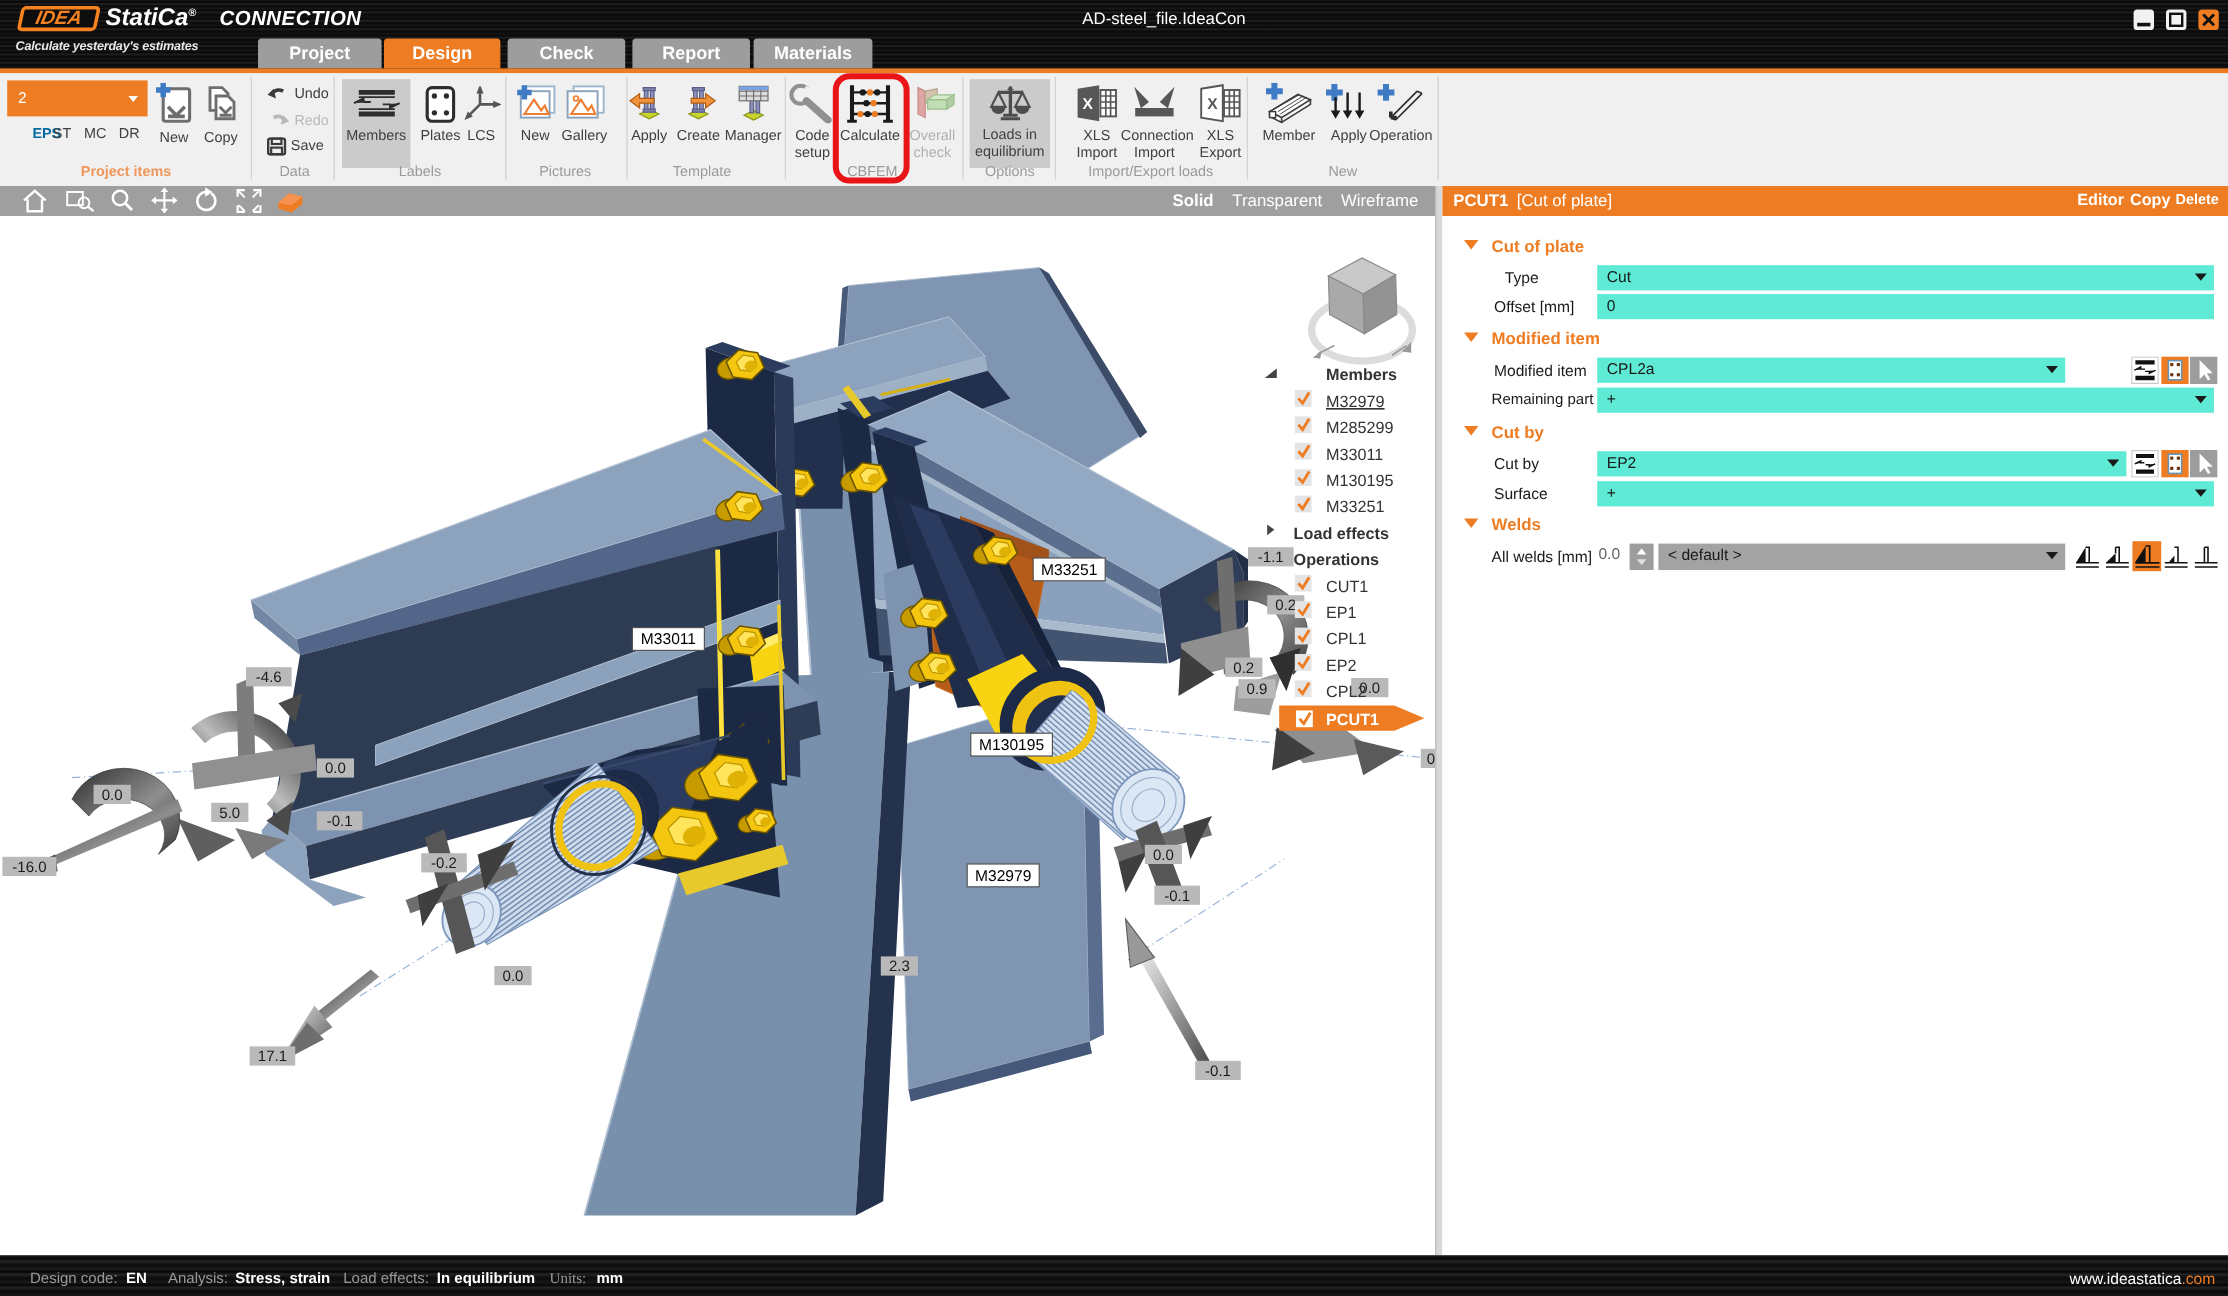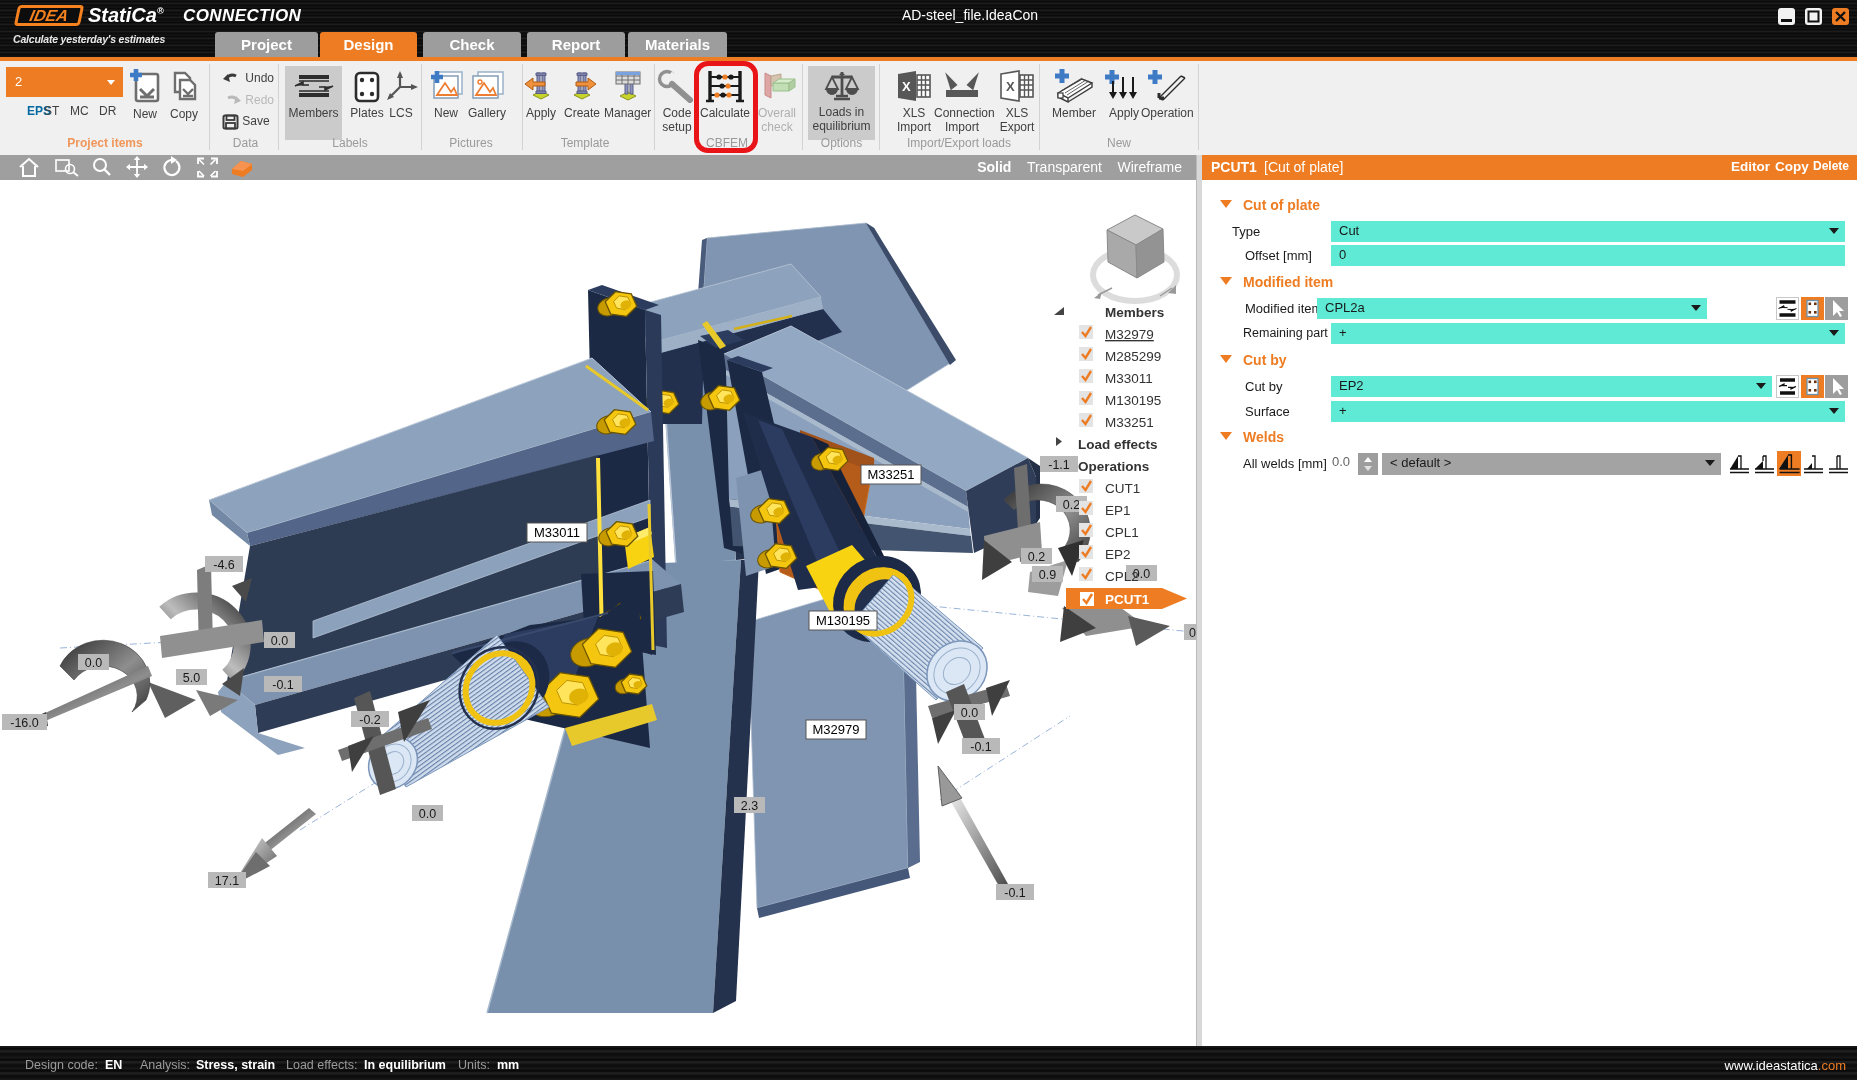--- a/index.html
+++ b/index.html
@@ -648,29 +648,29 @@
   <div id="rphead">
     <span style="position:absolute; left:9px; top:4px; font-weight:bold; font-size:14px;">PCUT1</span>
     <span style="position:absolute; left:62px; top:4px; font-size:14px;">[Cut of plate]</span>
     <span style="position:absolute; left:529px; top:4px; font-weight:bold; font-size:13.5px;">Editor</span>
     <span style="position:absolute; left:573px; top:4px; font-weight:bold; font-size:13.5px;">Copy</span>
     <span style="position:absolute; left:611px; top:4px; font-weight:bold; font-size:12px;">Delete</span>
   </div>
 
   <div class="ptri" style="left:18px; top:45px;"></div>
   <div class="sechead" style="left:41px; top:42px;">Cut of plate</div>
-  <div class="plabel" style="left:30px; top:69px;">Type</div>
+  <div class="plabel" style="left:52px; top:69px;">Type</div>
   <div class="pfield" style="left:129px; top:66px; width:514px; height:21px;">Cut<span class="dd"></span></div>
   <div class="plabel" style="left:43px; top:93px;">Offset [mm]</div>
   <div class="pfield" style="left:129px; top:90px; width:514px; height:21px;">0</div>
 
   <div class="ptri" style="left:18px; top:122px;"></div>
   <div class="sechead" style="left:41px; top:119px;">Modified item</div>
   <div class="plabel" style="left:43px; top:146px;">Modified item</div>
-  <div class="pfield" style="left:115px; top:143px; width:390px; height:21px;">CPL2a<span class="dd"></span></div>
+  <div class="pfield" style="left:129px; top:143px; width:390px; height:21px;">CPL2a<span class="dd"></span></div>
   <svg style="position:absolute; left:574px; top:142px;" width="23" height="23" viewBox="0 0 23 23">
       <rect x="0.5" y="0.5" width="22" height="22" fill="#fff" stroke="#c8c8c8"></rect>
       <path d="M3.5 5 h16 M3.5 18 h16" stroke="#111" stroke-width="3.6"></path>
       <path d="M2.5 11.5 l5.5 -2.8 v1.9 h3.5 M20.5 11.5 l-5.5 2.8 v-1.9 h-3.5" stroke="#111" stroke-width="1" fill="#111"></path>
     </svg>
   <svg style="position:absolute; left:599px; top:142px;" width="23" height="23" viewBox="0 0 23 23">
       <rect x="0" y="0" width="23" height="23" fill="#ee7c22"></rect>
       <rect x="6" y="3.5" width="11" height="16" fill="#fff" stroke="#6a93b0" stroke-width="1.3"></rect>
       <rect x="7.5" y="5.5" width="2.6" height="2.6" fill="#6b3410"></rect>
       <rect x="13" y="5.5" width="2.6" height="2.6" fill="#6b3410"></rect>
@@ -741,16 +741,16 @@
     </svg>
 </div>
 
 <div id="statusbar">
   <span class="sl" style="position:absolute; left:25px; top:12px;">Design code:</span>
   <span class="sv" style="position:absolute; left:105px; top:12px;">EN</span>
   <span class="sl" style="position:absolute; left:140px; top:12px;">Analysis:</span>
   <span class="sv" style="position:absolute; left:196px; top:12px;">Stress, strain</span>
   <span class="sl" style="position:absolute; left:286px; top:12px;">Load effects:</span>
   <span class="sv" style="position:absolute; left:364px; top:12px;">In equilibrium</span>
-  <span class="sl" style="position:absolute; left:458px; top:12px;">Units:</span>
+  <span class="sl" style="position:absolute; left:458px; top:12px;font-family:Liberation Serif, serif;">Units:</span>
   <span class="sv" style="position:absolute; left:497px; top:12px;">mm</span>
   <span style="position:absolute; right:11px; top:12px; font-size:13px;"><span style="color:#fff;">www.ideastatica</span><span style="color:#ee7c22;">.com</span></span>
 </div>
 
 </body></html>

